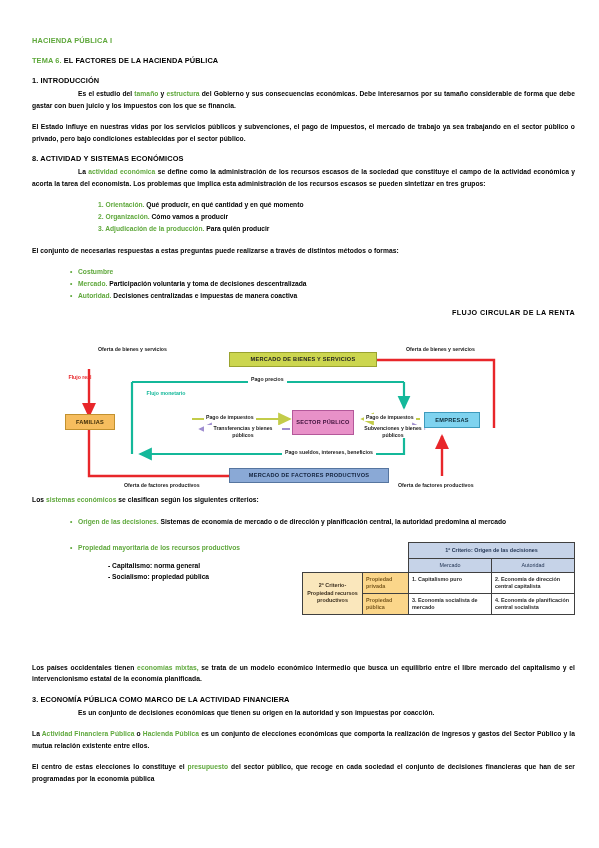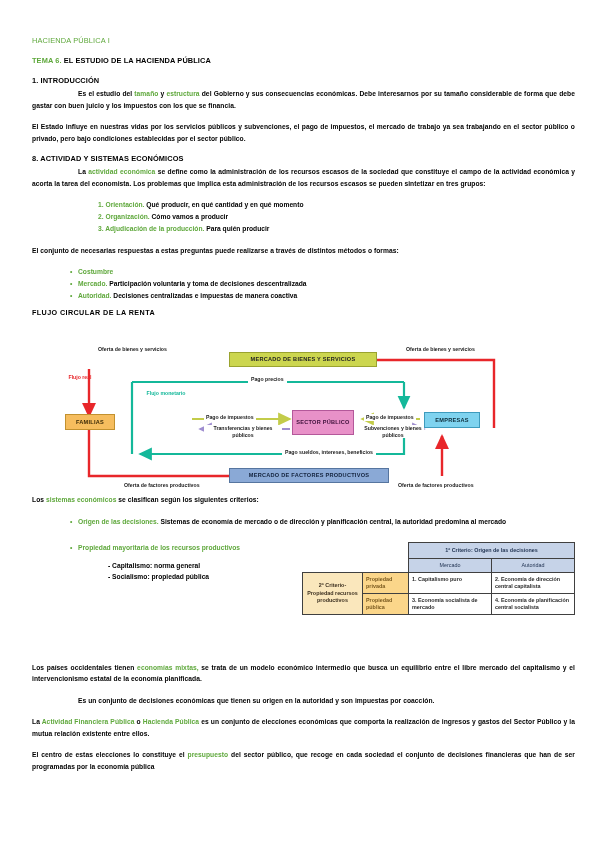--- a/index.html
+++ b/index.html
@@ -16,21 +16,21 @@
     width: 599px;
     height: 848px;
     background: #ffffff;
     overflow: hidden;
     box-sizing: border-box;
     padding: 36px 24px 10px 32px;
   }
   .doc-title {
     color: #5fa83c;
     font-size: 7.4px;
-    font-weight: normal;
+    font-weight: bold;
     letter-spacing: .15px;
     margin: 0 0 11px 0;
   }
   .tema-line {
     font-size: 7.4px;
     font-weight: bold;
     margin: 0 0 11px 0;
     letter-spacing: .1px;
   }
   .tema-line .tema-num { color: #5fa83c; }
@@ -94,21 +94,21 @@
   }
 
   
   .diagram-wrap {
     position: relative;
     width: 100%;
     height: 178px;
     margin: 6px 0 8px 0;
   }
   .diagram-title {
-    text-align: left;
+    text-align: right;
     font-size: 7.2px;
     font-weight: bold;
     letter-spacing: .4px;
     margin-bottom: 19px;
   }
   .diagram {
     position: relative;
     width: 543px;
     height: 160px;
   }
@@ -198,21 +198,21 @@
 </style>
 </head>
 <body>
 
 <div class="page">
 
   <div class="doc-title">HACIENDA PÚBLICA I</div>
 
   <div class="tema-line">
     <span class="tema-num">TEMA 6.</span>
-    <span class="tema-txt">EL ESTUDIO DE LA HACIENDA PÚBLICA</span>
+    <span class="tema-txt">EL FACTORES DE LA HACIENDA PÚBLICA</span>
   </div>
 
   <div class="section-head">1. INTRODUCCIÓN</div>
   <p class="body-txt indent">
     <span>Es el estudio del </span><span class="g">tamaño</span><span> y </span><span class="g">estructura</span><span> del Gobierno y sus consecuencias económicas. Debe interesarnos por su tamaño considerable de forma que debe gastar con buen juicio y los impuestos con los que se financia.</span>
   </p>
   <p class="body-txt noindent">El Estado influye en nuestras vidas por los servicios públicos y subvenciones, el pago de impuestos, el mercado de trabajo ya sea trabajando en el sector público o privado, pero bajo condiciones establecidas por el sector público.</p>
 
   <div class="section-head">8. ACTIVIDAD Y SISTEMAS ECONÓMICOS</div>
   <p class="body-txt indent">
@@ -349,20 +349,21 @@
         <td class="cell">4. Economía de planificación central socialista</td>
       </tr>
     </tbody>
       </table>
   </div>
 
   <p class="body-txt noindent" style="margin-top:8px;">
     <span>Los países occidentales tienen </span><span class="g">economías mixtas,</span><span> se trata de un modelo económico intermedio que busca un equilibrio entre el libre mercado del capitalismo y el intervencionismo estatal de la economía planificada.</span>
   </p>
 
+  <div class="section-head">3. ECONOMÍA PÚBLICA COMO MARCO DE LA ACTIVIDAD FINANCIERA</div>
   <p class="body-txt indent">Es un conjunto de decisiones económicas que tienen su origen en la autoridad y son impuestas por coacción.</p>
   <p class="body-txt noindent">
     <span>La </span><span class="g">Actividad Financiera Pública</span><span> o </span><span class="g">Hacienda Pública</span><span> es un conjunto de elecciones económicas que comporta la realización de ingresos y gastos del Sector Público y la mutua relación existente entre ellos.</span>
   </p>
   <p class="body-txt noindent">
     <span>El centro de estas elecciones lo constituye el </span><span class="g">presupuesto</span><span> del sector público, que recoge en cada sociedad el conjunto de decisiones financieras que han de ser programadas por la economía pública</span>
   </p>
 
 </div>
 

